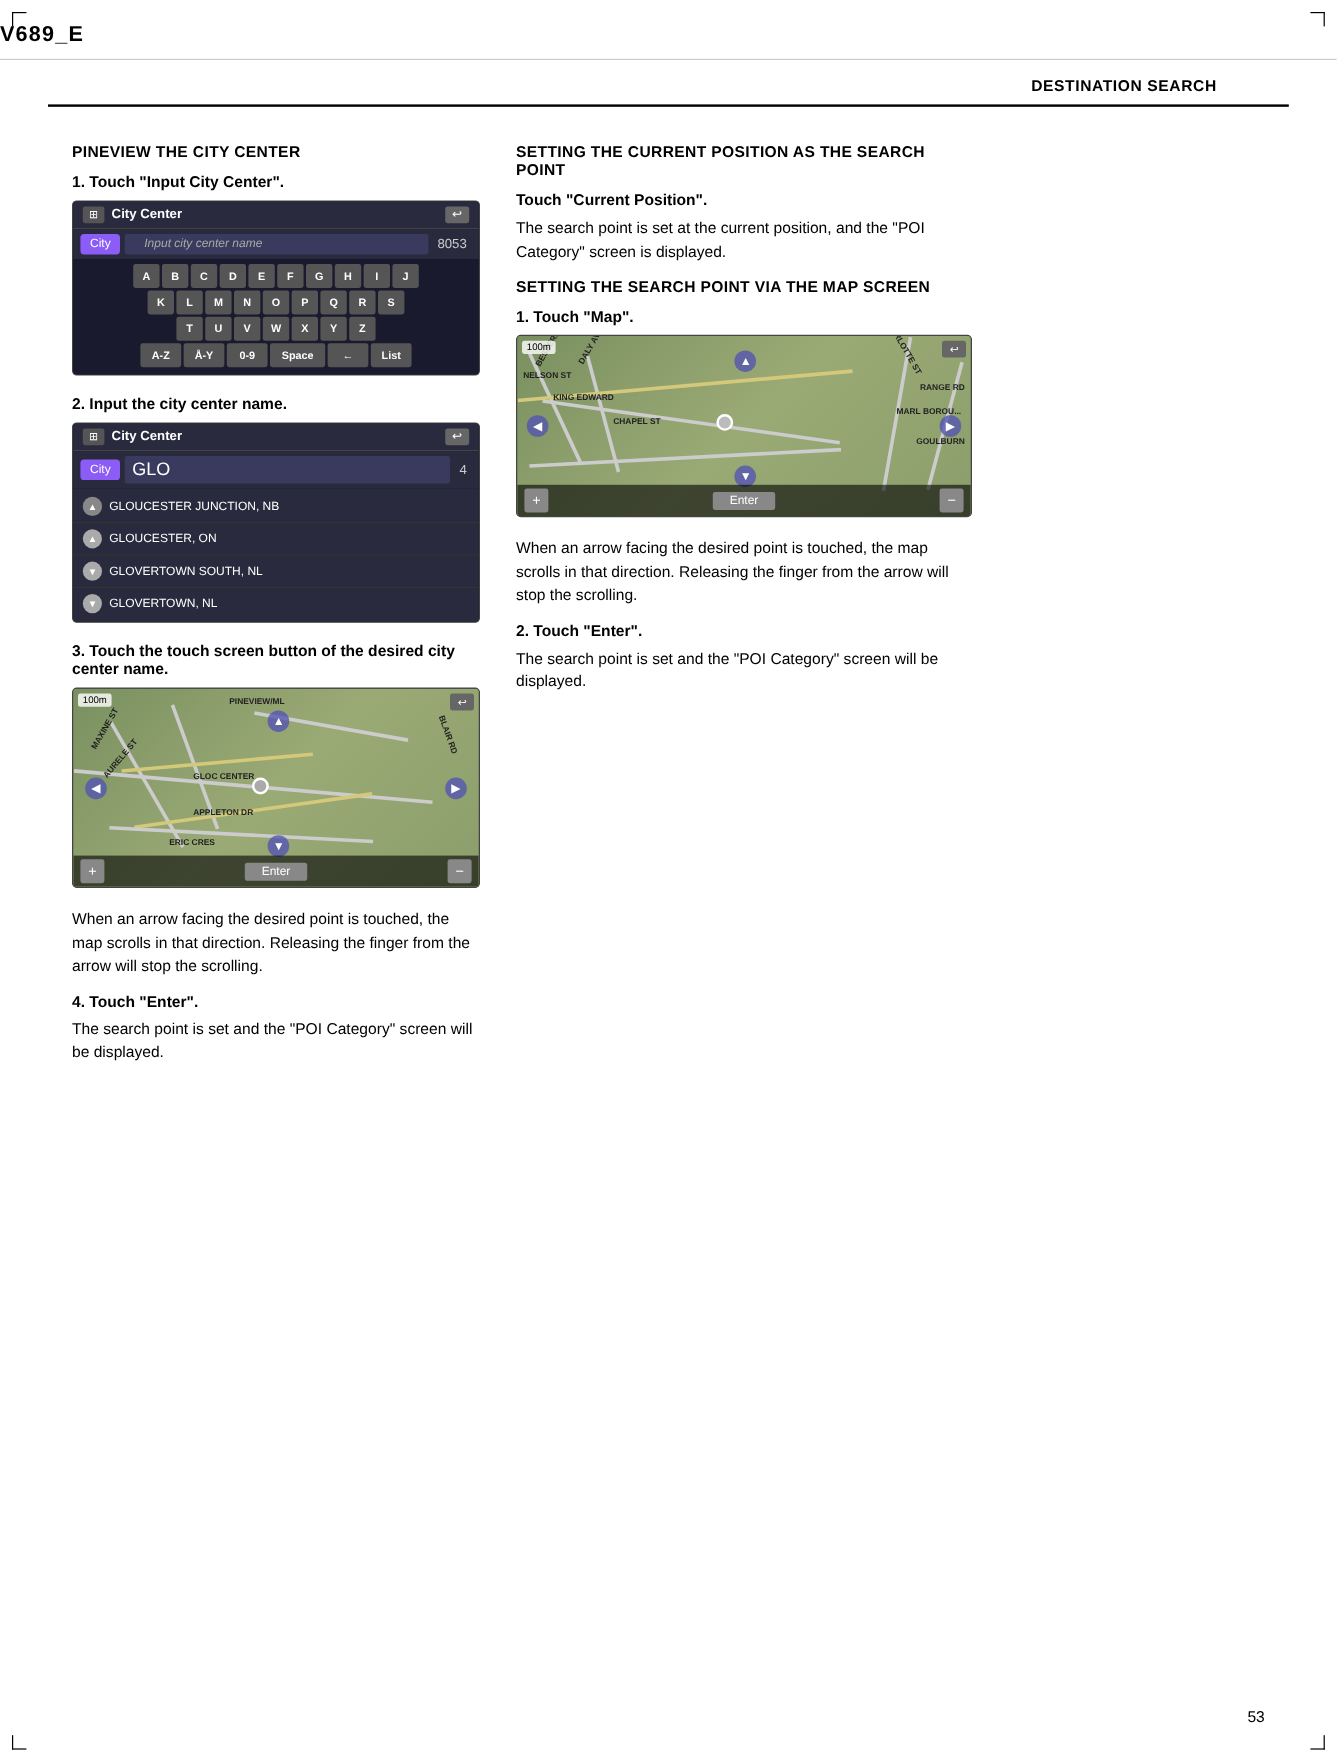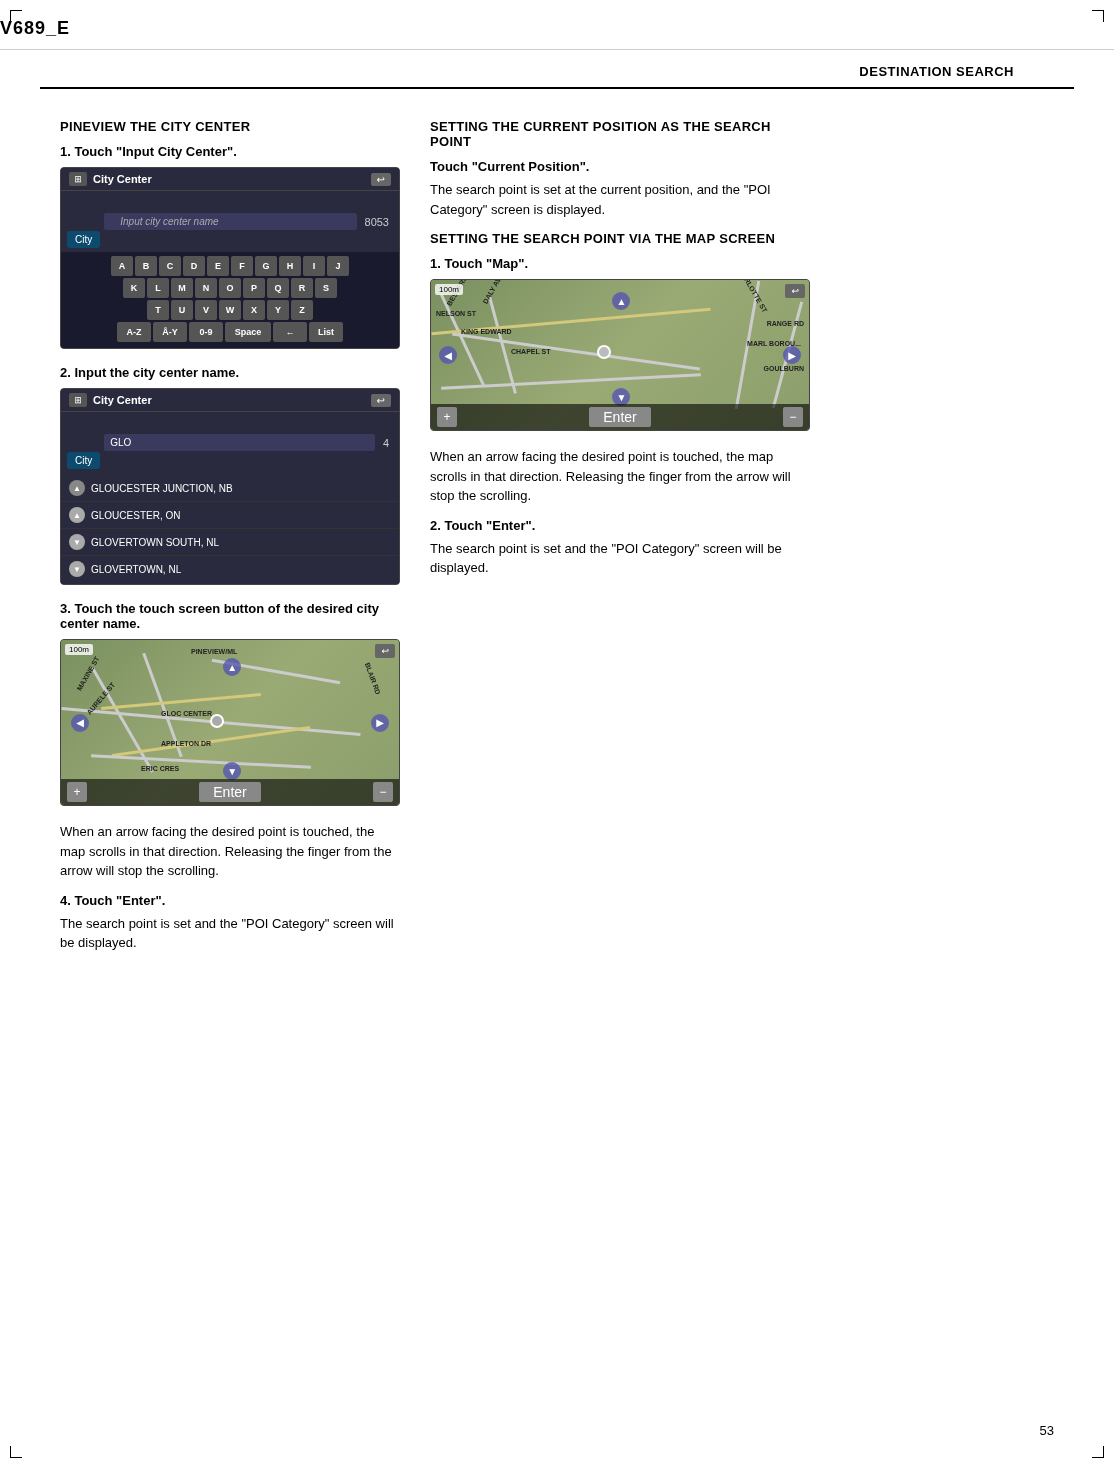--- a/index.html
+++ b/index.html
@@ -114,26 +114,25 @@
     
     .ui-input-row {
       display: flex;
       align-items: center;
       padding: 4px 6px;
       gap: 4px;
       background: #2a2a3e;
     }
 
     .ui-city-btn {
-      background: #0c4a6e;
+      background: #8b5cf6;
       color: #fff;
       font-size: 10px;
       padding: 3px 8px;
       border-radius: 3px;
-      margin-top: 36px;
     }
 
     .ui-input-field {
       flex: 1;
       background: #3a3a5e;
       color: #aaa;
       font-size: 10px;
       padding: 3px 16px;
       border-radius: 2px;
       font-style: italic;
@@ -177,21 +176,21 @@
     }
 
     .kb-key.wider {
       width: 46px;
     }
 
     
     .ui-input-value {
       background: #3a3a5e;
       color: #fff;
-      font-size: 10px;
+      font-size: 15px;
       padding: 3px 6px;
       border-radius: 2px;
       flex: 1;
     }
 
     
     .ui-list {
       background: #2a2a3e;
       padding: 2px 0;
     }
@@ -272,21 +271,21 @@
       display: flex;
       align-items: center;
       justify-content: center;
       border-radius: 2px;
       cursor: pointer;
     }
 
     .map-enter-btn {
       background: #888;
       color: #fff;
-      font-size: 14px;
+      font-size: 10px;
       padding: 2px 14px;
       border-radius: 2px;
       cursor: pointer;
     }
 
     
     .body-text {
       font-size: 13px;
       line-height: 1.5;
       margin-bottom: 12px;

